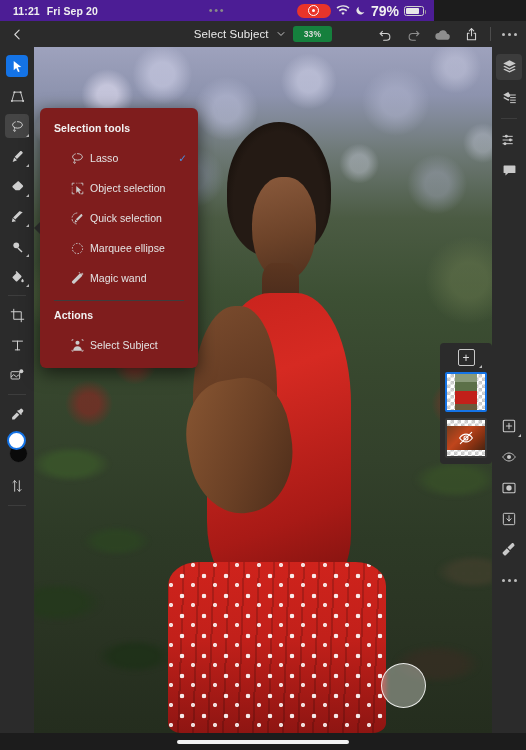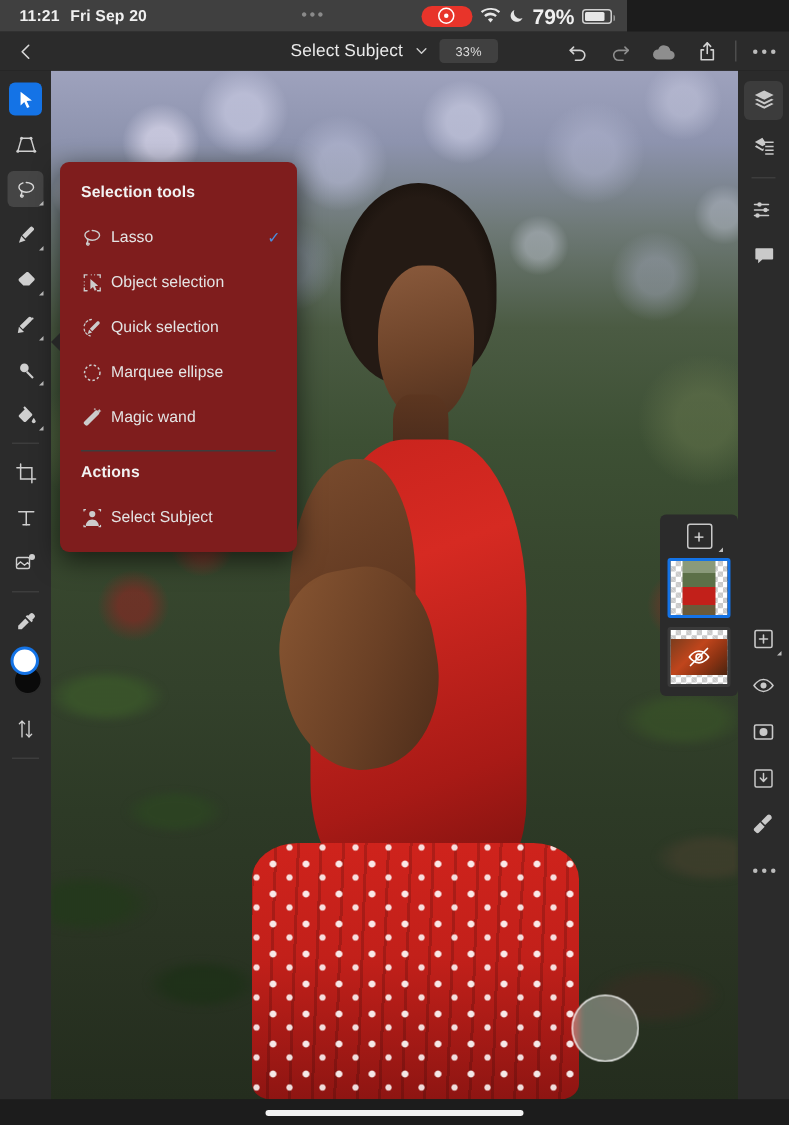--- a/index.html
+++ b/index.html
@@ -20,26 +20,27 @@
     height: 750px;
     background: #1c1c1c;
     overflow: hidden;
   }
 
   
   .statusbar {
     position: absolute;
     left: 0; top: 0;
     width: 418px; height: 21px;
-    background: #404040;
+    background: #4c1d95;
     color: #f0f0f0;
     font-size: 10.5px;
     display: flex;
     align-items: center;
     z-index: 60;
+    padding-left: 16px;
   }
   .sb-left {
     position: absolute;
     left: 13px;
     display: flex;
     align-items: center;
     gap: 7px;
     font-weight: bold;
     letter-spacing: 0.1px;
   }
@@ -129,24 +130,24 @@
     align-items: center;
     justify-content: center;
     gap: 7px;
   }
   .tb-title {
     color: #eaeaea;
     font-size: 11.5px;
     letter-spacing: 0.1px;
   }
   .zoom-badge {
-    background: #404040;
+    background: #15803d;
     color: #dcdcdc;
     font-size: 8.5px;
-    font-weight: normal;
+    font-weight: bold;
     padding: 3px 11px;
     border-radius: 3px;
     letter-spacing: 0.2px;
   }
   .tb-right {
     position: absolute;
     right: 9px; top: 0;
     height: 26px;
     display: flex;
     align-items: center;
@@ -318,21 +319,21 @@
     color: #f2f2f2;
     font-size: 10.5px;
     font-weight: bold;
     padding: 5px 14px 9px 14px;
     letter-spacing: 0.1px;
   }
   .menu-item {
     display: flex;
     align-items: center;
     height: 30px;
-    padding: 0 11px 0 14px;
+    padding: 0 11px 0 30px;
     color: #e4e4e4;
     font-size: 10.5px;
     letter-spacing: 0.05px;
   }
   .menu-item .mi-icon {
     width: 20px;
     min-width: 20px;
     display: flex;
     align-items: center;
     justify-content: flex-start;

